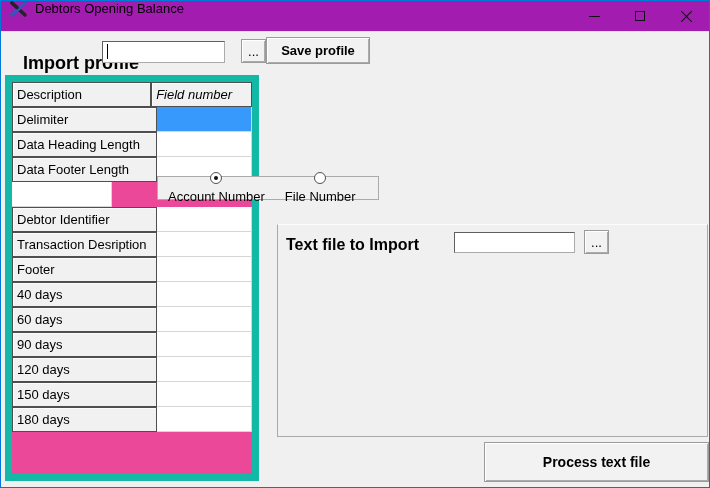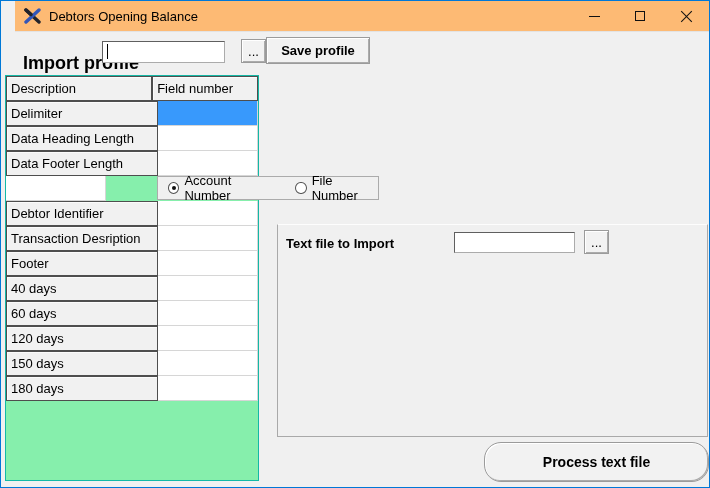--- a/index.html
+++ b/index.html
@@ -11,24 +11,24 @@
   .window {
     position:relative;
     width:710px; height:488px;
     background:#F0F0F0;
     border:1px solid #0078D7;
     overflow:hidden;
     font-size:13px; color:#000;
   }
   
   .titlebar {
-    position:absolute; top:0; left:14px; right:0; height:31px;
-    background:#fdba74;
+    position:absolute; top:0; left:0; right:0; height:31px;
+    background:#a21caf;
     border-bottom:1px solid #E3E3E3;
-    display:flex; align-items:center;
+    display:flex; 
   }
   .app-icon { margin-left:9px; width:17px; height:16px; display:flex; }
   .title-text { margin-left:8px; font-size:13px; color:#000; }
   .win-controls { position:absolute; right:0; top:0; height:30px; display:flex; }
   .win-btn { width:46px; height:30px; display:flex; align-items:center; justify-content:center; }
   .glyph-min { width:11px; height:1px; background:#111; display:block; }
   .glyph-max { width:10px; height:10px; border:1px solid #111; display:block; }
   .glyph-close { position:relative; width:13px; height:13px; display:block; }
   .glyph-close i { position:absolute; left:-1px; top:6px; width:15px; height:1px; background:#111; }
   .glyph-close i:first-child { transform:rotate(45deg); }
@@ -57,62 +57,62 @@
     font-family:"Liberation Sans", sans-serif; font-size:13px;
     padding:0 3px;
   }
   .caret { position:absolute; left:4px; top:2px; width:1px; height:15px; background:#000; }
 
   .toolbar-label { position:absolute; left:10px; top:52px; font-weight:bold; font-size:18px;padding-left:12px; }
 
   
   .grid {
     position:absolute; left:4px; top:74px; width:254px; height:406px;
-    background:#86efac;
-    border:1px solid #14b8a6;
+    background:#ec4899;
+    border:7px solid #14b8a6;
   }
   .grid-row { display:flex; height:25px; }
   .cell { height:25px; line-height:23px; overflow:hidden; white-space:nowrap; }
   .cell-fixed {
     background:#F1F1F1;
     border:1px solid #4E4E4E;
     box-shadow: inset 1px 1px 0 #FBFBFB;
     padding-left:4px;
   }
   .cell-desc { width:152px; }
   .cell-field { width:100px; background:#FFFFFF;
     border-right:1px solid #D6D6D6; border-bottom:1px solid #D6D6D6; }
   .cell-field.selected { background:#3899FC; }
 
   
   .radio-panel {
     position:absolute; left:156px; top:175px; width:222px; height:24px;
     background:#F0F0F0; border:1px solid #ABABAB;
     display:flex; align-items:center; padding-left:10px; gap:20px;
   }
-  .radio-opt { display:flex; align-items:center; gap:5px; }
+  .radio-opt { display:flex; align-items:center; gap:5px;flex-direction:column; }
   .radio-circle {
     width:12px; height:12px; border-radius:50%;
     border:1px solid #505050; background:#FFFFFF;
     display:flex; align-items:center; justify-content:center;
   }
   .radio-circle.checked::after {
     content:""; width:4px; height:4px; border-radius:50%; background:#111; display:block;
   }
   .radio-label { font-size:13px; }
 
   
   .import-panel {
     position:absolute; left:276px; top:223px; width:431px; height:213px;
     background:#F0F0F0;
     border:1px solid #A9A9A9; border-top-color:#FDFDFD;
   }
-  .import-panel .panel-label { position:absolute; left:8px; top:11px; font-weight:bold; font-size:13px; }
-
-  .process-btn { left:483px; top:441px; width:225px; height:40px; font-size:14px;border-radius:17px; }
+  .import-panel .panel-label { position:absolute; left:8px; top:11px; font-weight:bold; font-size:16px; }
+
+  .process-btn { left:483px; top:441px; width:225px; height:40px; font-size:14px; }
 </style>
 </head>
 <body>
 
 <div class="window">
 
   <div class="titlebar">
     <span class="app-icon">
       <svg width="17" height="16" viewBox="0 0 17 16">
         <path d="M2 2 L15 14" stroke="#23232B" stroke-width="3.4" stroke-linecap="round"></path>
@@ -141,21 +141,21 @@
   <div class="textbox" style="left:101px; top:40px; width:123px; height:22px;">
     <input type="text" value="" style="">
     <span class="caret"></span>
   </div>
   <div class="btn" style="left:240px; top:38px; width:25px; height:24px;">...</div>
   <div class="btn bold" style="left:265px; top:36px; width:104px; height:27px;">Save profile</div>
 
   <div class="grid">
     <div class="grid-row">
       <div class="cell cell-fixed cell-desc">Description</div>
-      <div class="cell cell-fixed" style="width:110px;">Field number</div>
+      <div class="cell cell-fixed" style="width:110px;font-style:italic;">Field number</div>
     </div>
     <div class="grid-row">
       <div class="cell cell-fixed cell-desc">Delimiter</div>
       <div class="cell cell-field selected"></div>
     </div>
     <div class="grid-row">
       <div class="cell cell-fixed cell-desc">Data Heading Length</div>
       <div class="cell cell-field"></div>
     </div>
     <div class="grid-row">
@@ -176,20 +176,24 @@
     <div class="grid-row">
       <div class="cell cell-fixed cell-desc">Footer</div>
       <div class="cell cell-field"></div>
     </div>
     <div class="grid-row">
       <div class="cell cell-fixed cell-desc">40 days</div>
       <div class="cell cell-field"></div>
     </div>
     <div class="grid-row">
       <div class="cell cell-fixed cell-desc">60 days</div>
+      <div class="cell cell-field"></div>
+    </div>
+    <div class="grid-row">
+      <div class="cell cell-fixed cell-desc">90 days</div>
       <div class="cell cell-field"></div>
     </div>
     <div class="grid-row">
       <div class="cell cell-fixed cell-desc">120 days</div>
       <div class="cell cell-field"></div>
     </div>
     <div class="grid-row">
       <div class="cell cell-fixed cell-desc">150 days</div>
       <div class="cell cell-field"></div>
     </div>

